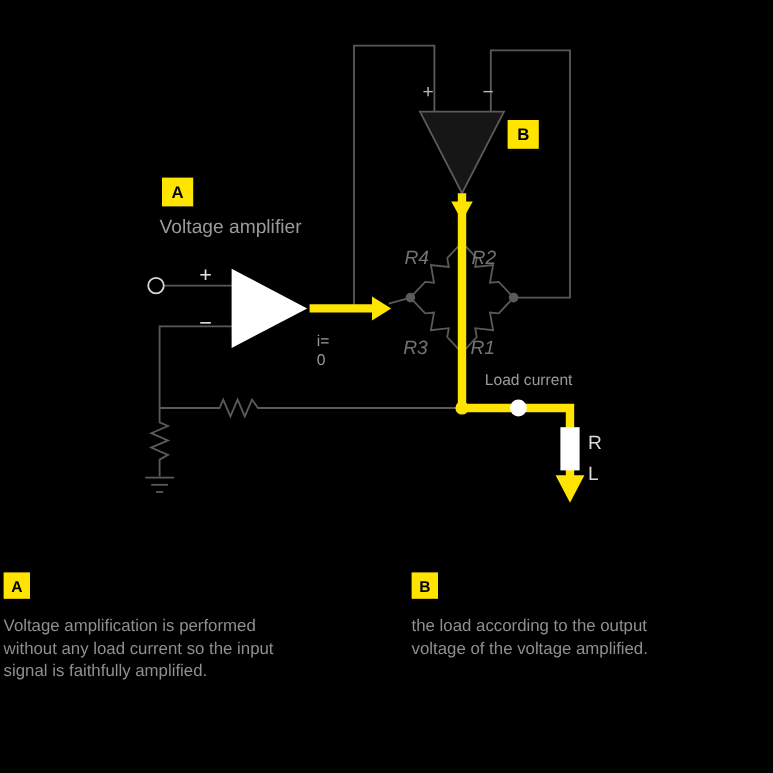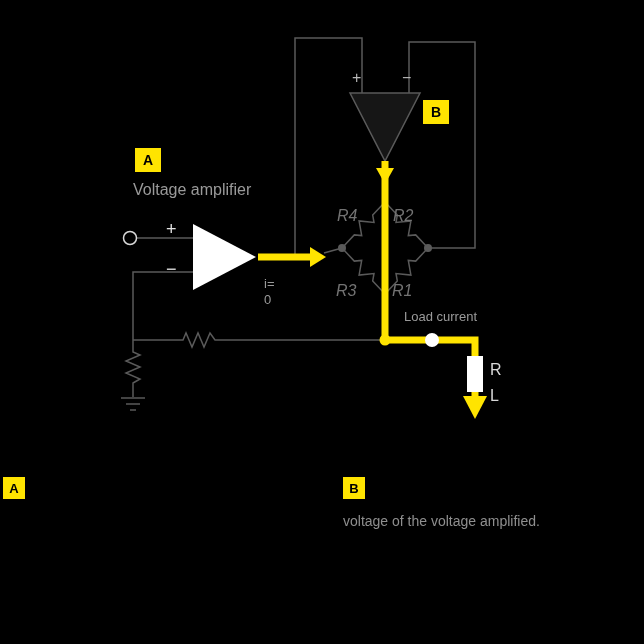--- a/index.html
+++ b/index.html
@@ -88,19 +88,25 @@
   <span class="txt dim" style="left:392px; top:283px;text-align:right;">R1</span>
 
   <span class="txt small" style="left:264px; top:277px;">i=</span>
   <span class="txt small" style="left:264px; top:293px;">0</span>
 
   <span class="txt small" style="left:404px; top:310px;">Load current</span>
   <span class="txt white" style="left:490px; top:362px;">R</span>
   <span class="txt white" style="left:490px; top:388px;">L</span>
 
   <div class="badge note" style="left:3px; top:477px;">A</div>
+  <div class="note-block" style="left:3px; top:512px;">
+    <span>Voltage amplification is performed</span>
+    <span>without any load current so the input</span>
+    <span>signal is faithfully amplified.</span>
+  </div>
 
   <div class="badge note" style="left:343px; top:477px;">B</div>
   <div class="note-block" style="left:343px; top:512px;">
+    <span>the load according to the output</span>
     <span>voltage of the voltage amplified.</span>
   </div>
 
 </div>
 
 </body></html>

